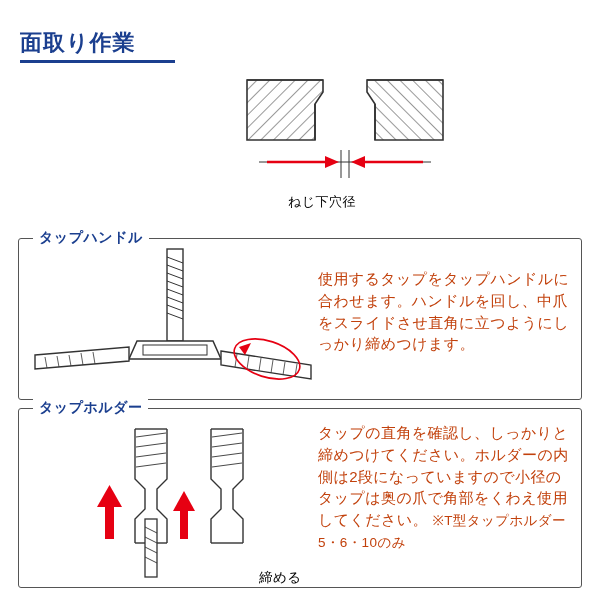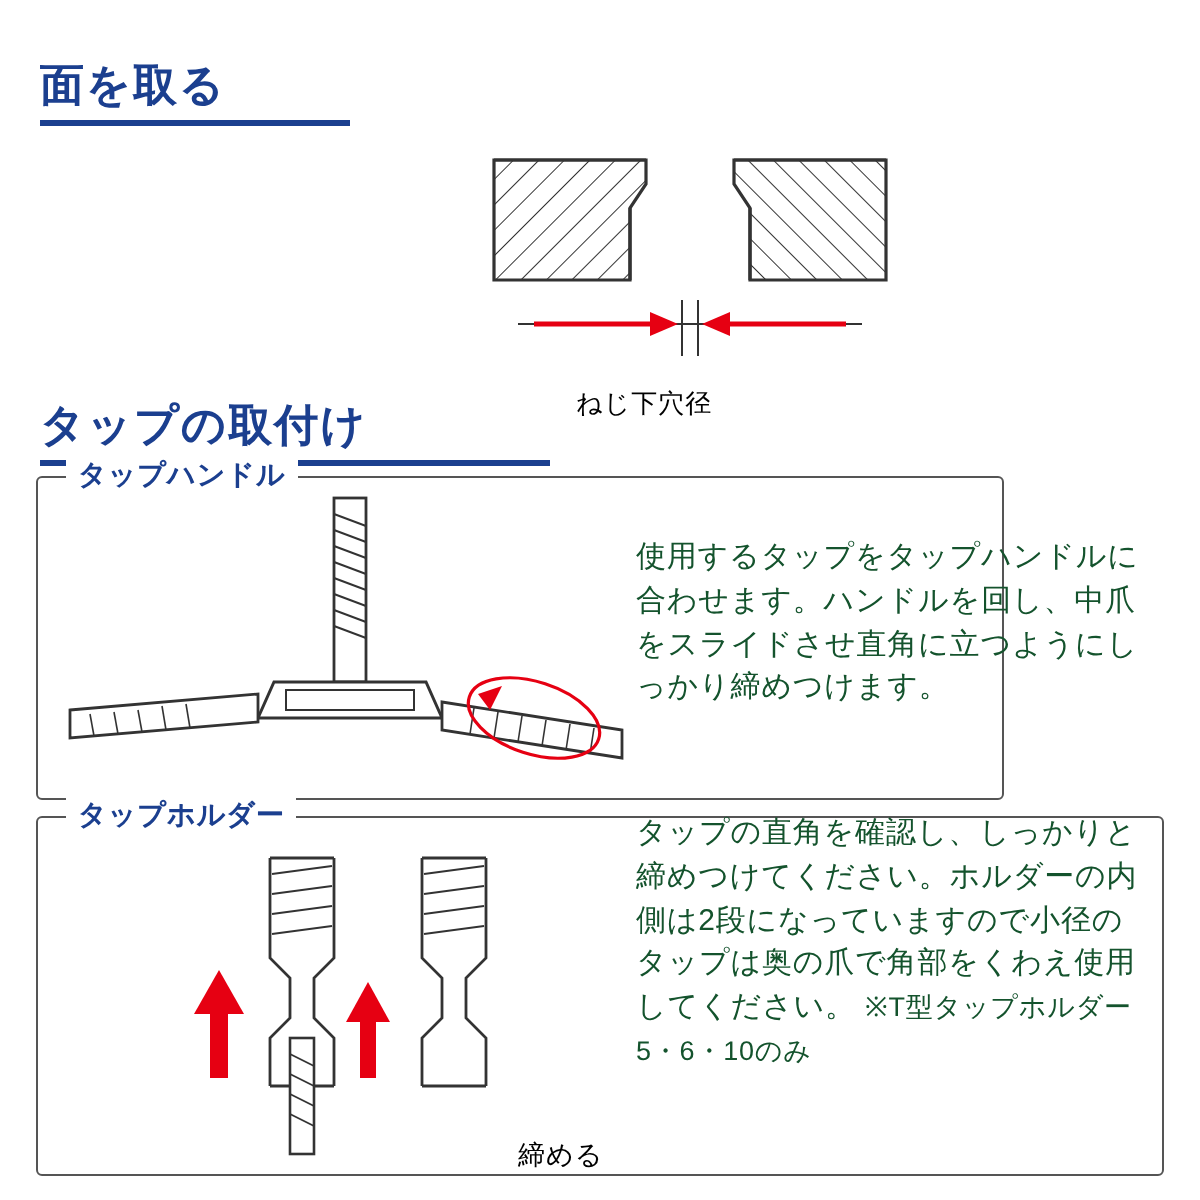--- a/index.html
+++ b/index.html
@@ -76,44 +76,44 @@
     letter-spacing: 0.5px;
   }
 
   
   .panel {
     position: absolute;
     border: 1px solid #555;
     border-radius: 3px;
     box-sizing: border-box;
   }
-  #panel1 { left: 18px; top: 238px; width: 484px; height: 162px; }
+  #panel1 { left: 18px; top: 238px; width: 564px; height: 162px; }
   #panel2 { left: 18px; top: 408px; width: 564px; height: 180px; }
 
   .panel-label {
     position: absolute;
     top: -10px;
     left: 14px;
     background: #ffffff;
     padding: 0 6px;
     font-size: 14px;
     font-weight: bold;
     color: #1b3f8f;
     letter-spacing: 0.5px;
   }
 
   .panel-body-text {
     position: absolute;
     font-size: 15px;
     line-height: 1.45;
     letter-spacing: 0.4px;
-    color: #14532d;
+    color: #c2410c;
   }
   #p1-text { left: 318px; top: 268px; width: 258px; }
-  #p2-text { left: 318px; top: 406px; width: 258px; }
+  #p2-text { left: 318px; top: 422px; width: 258px; }
 
   .note-small {
     font-size: 13.5px;
   }
 
   .label-red {
     position: absolute;
     color: #000;
     font-size: 13.5px;
     letter-spacing: 0.5px;
@@ -122,21 +122,21 @@
   #tighten-label { left: 240px; top: 330px; }
 
   svg { display: block; }
 </style>
 </head>
 <body>
 
 <div class="page">
 
   <div class="sec-head" id="head1">
-    <span>面を取る</span>
+    <span>面取り作業</span>
     <span class="bar"></span>
   </div>
 
 
   <div id="fig1">
     <svg width="215" height="130" viewBox="0 0 215 130">
       <defs>
         <pattern id="hatchA" width="9" height="9" patternTransform="rotate(45)" patternUnits="userSpaceOnUse">
           <line x1="0" y1="0" x2="0" y2="9" stroke="#333" stroke-width="1"></line>
         </pattern>
@@ -165,24 +165,20 @@
         <polygon points="94,96 80,90 80,102" fill="#e60012"></polygon>
       </g>
       <g>
         <line x1="178" y1="96" x2="116" y2="96" stroke="#e60012" stroke-width="2.4"></line>
         <polygon points="106,96 120,90 120,102" fill="#e60012"></polygon>
       </g>
     </svg>
   </div>
   <div class="fig1-caption">ねじ下穴径</div>
 
-  <div class="sec-head" id="head2">
-    <span>タップの取付け</span>
-    <span class="bar"></span>
-  </div>
 
   <div class="panel" id="panel1">
     <span class="panel-label">タップハンドル</span>
     <svg width="300" height="150" viewBox="0 0 300 150" style="position:absolute;left:6px;top:8px;">
 
       <rect x="142" y="2" width="16" height="92" fill="#ffffff" stroke="#333" stroke-width="1.4"></rect>
       <g stroke="#333" stroke-width="1">
         <line x1="142" y1="10" x2="158" y2="16"></line>
         <line x1="142" y1="18" x2="158" y2="24"></line>
         <line x1="142" y1="26" x2="158" y2="32"></line>

